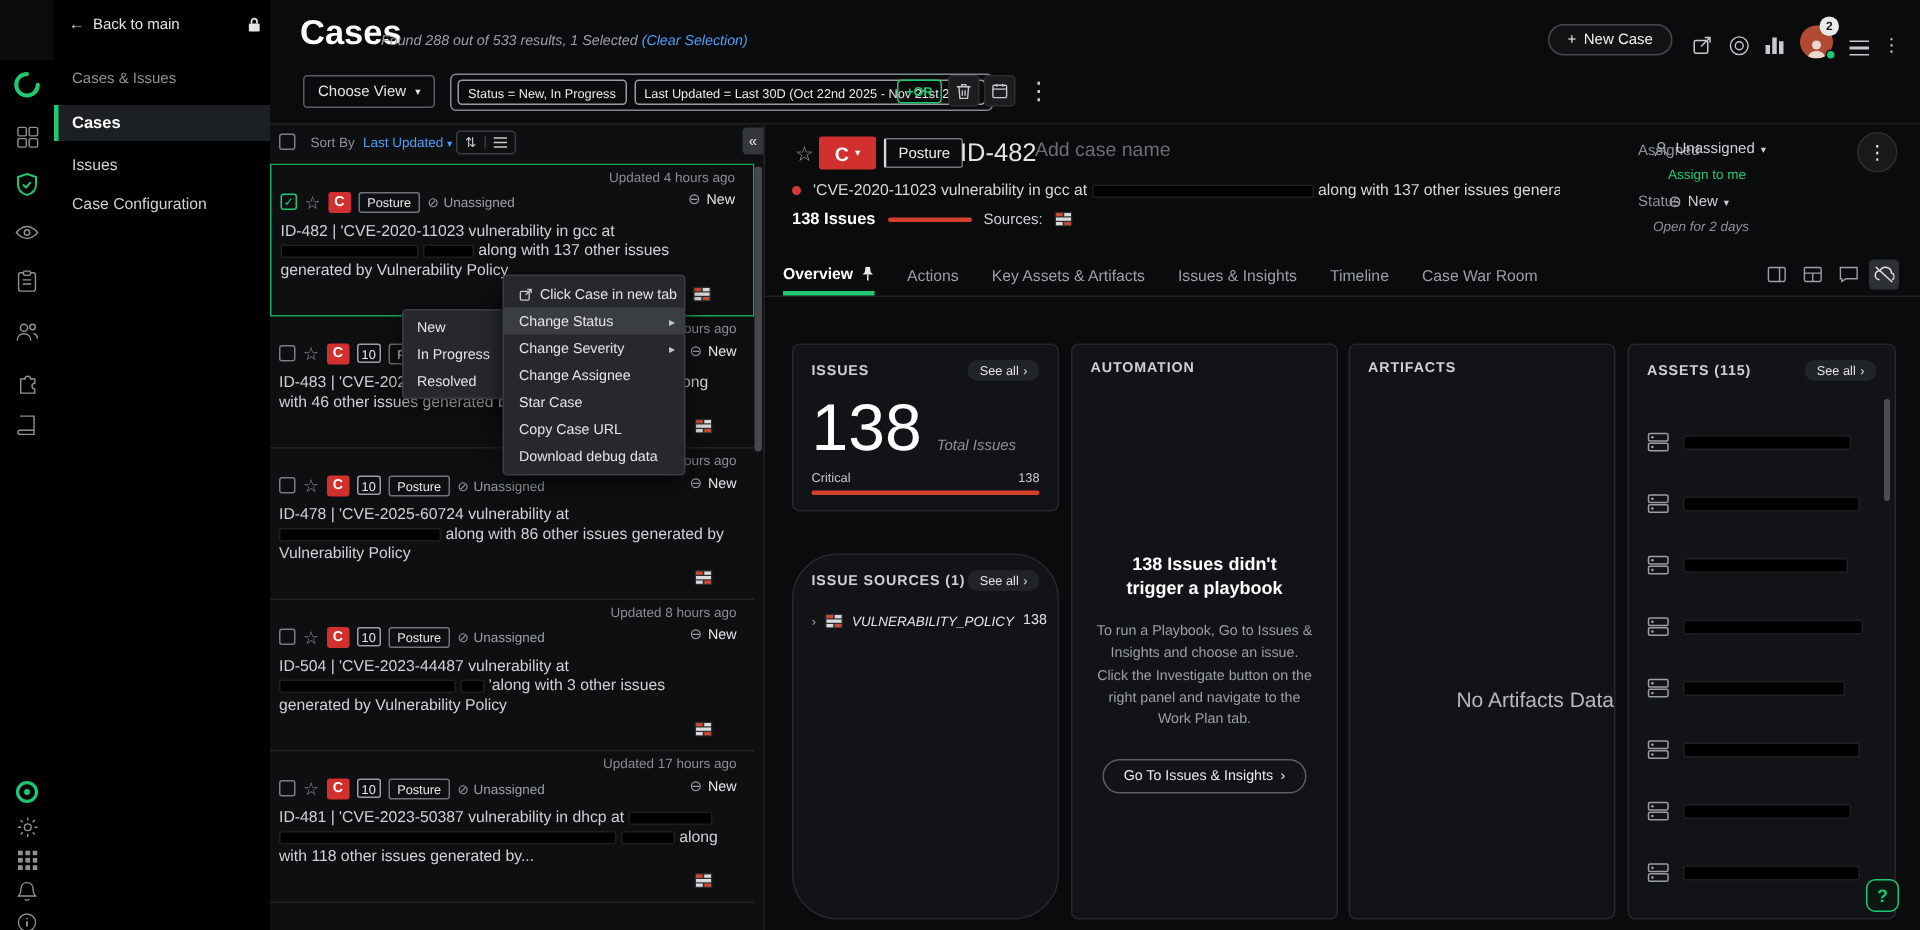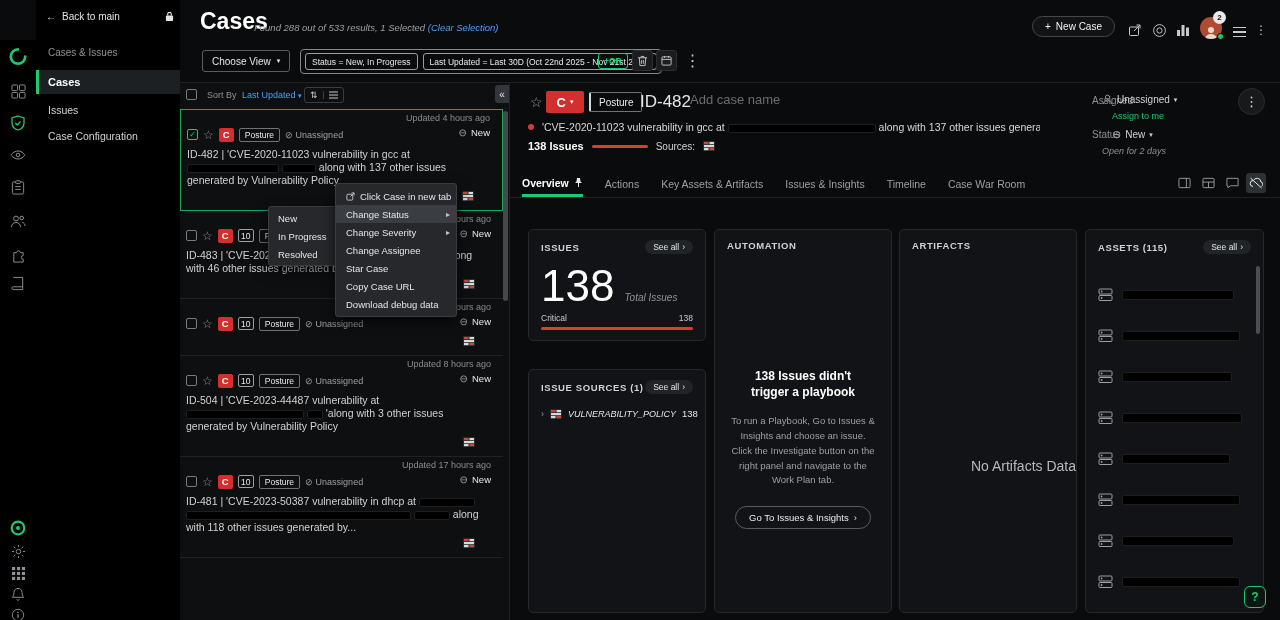--- a/index.html
+++ b/index.html
@@ -446,20 +446,21 @@
         <span class="tag-chip">Posture</span>
         <span class="assignee">
           <span>⊘</span>
               <span>Unassigned</span>
         </span>
         <span class="c-status">
           <span class="st-ic">⊖</span>
               <span>New</span>
         </span>
       </div>
+      <div class="c-title">ID-478 |  'CVE-2025-60724 vulnerability at <span class="redact" style="width: 108px;"></span> along with 86 other issues generated by Vulnerability Policy</div>
       <div class="c-foot">
         <span class="srcwrap">
           <svg width="12" height="10" viewBox="0 0 12 10">
                 <rect x="0" y="0" width="12" height="10" rx="1" fill="#2a2c2e"></rect>
                 <rect x="1" y="1" width="4.5" height="2.2" fill="#c94a35"></rect>
                 <rect x="6.5" y="1" width="4.5" height="2.2" fill="#d8dadc"></rect>
                 <rect x="1" y="4" width="10" height="2.2" fill="#d8dadc"></rect>
                 <rect x="1" y="7" width="4.5" height="2.2" fill="#d8dadc"></rect>
                 <rect x="6.5" y="7" width="4.5" height="2.2" fill="#c94a35"></rect>
               </svg>
@@ -649,21 +650,21 @@
       </div>
       <div class="crit-footer">
         <div class="crit-row">
           <span>Critical</span>
           <span>138</span>
         </div>
         <div class="crit-bar"></div>
       </div>
     </div>
 
-    <div class="card" style="left:18px; top:286px; width:178px; height:244px;">
+    <div class="card" style="left:18px; top:286px; width:178px; height:244px;border-radius:30px;">
       <div class="card-head">
         <span class="card-title">ISSUE SOURCES (1)</span>
         <span class="see-all">
           <span>See all</span>
             <span>›</span>
         </span>
       </div>
       <div class="src-row">
         <span class="chev">›</span>
         <span>

